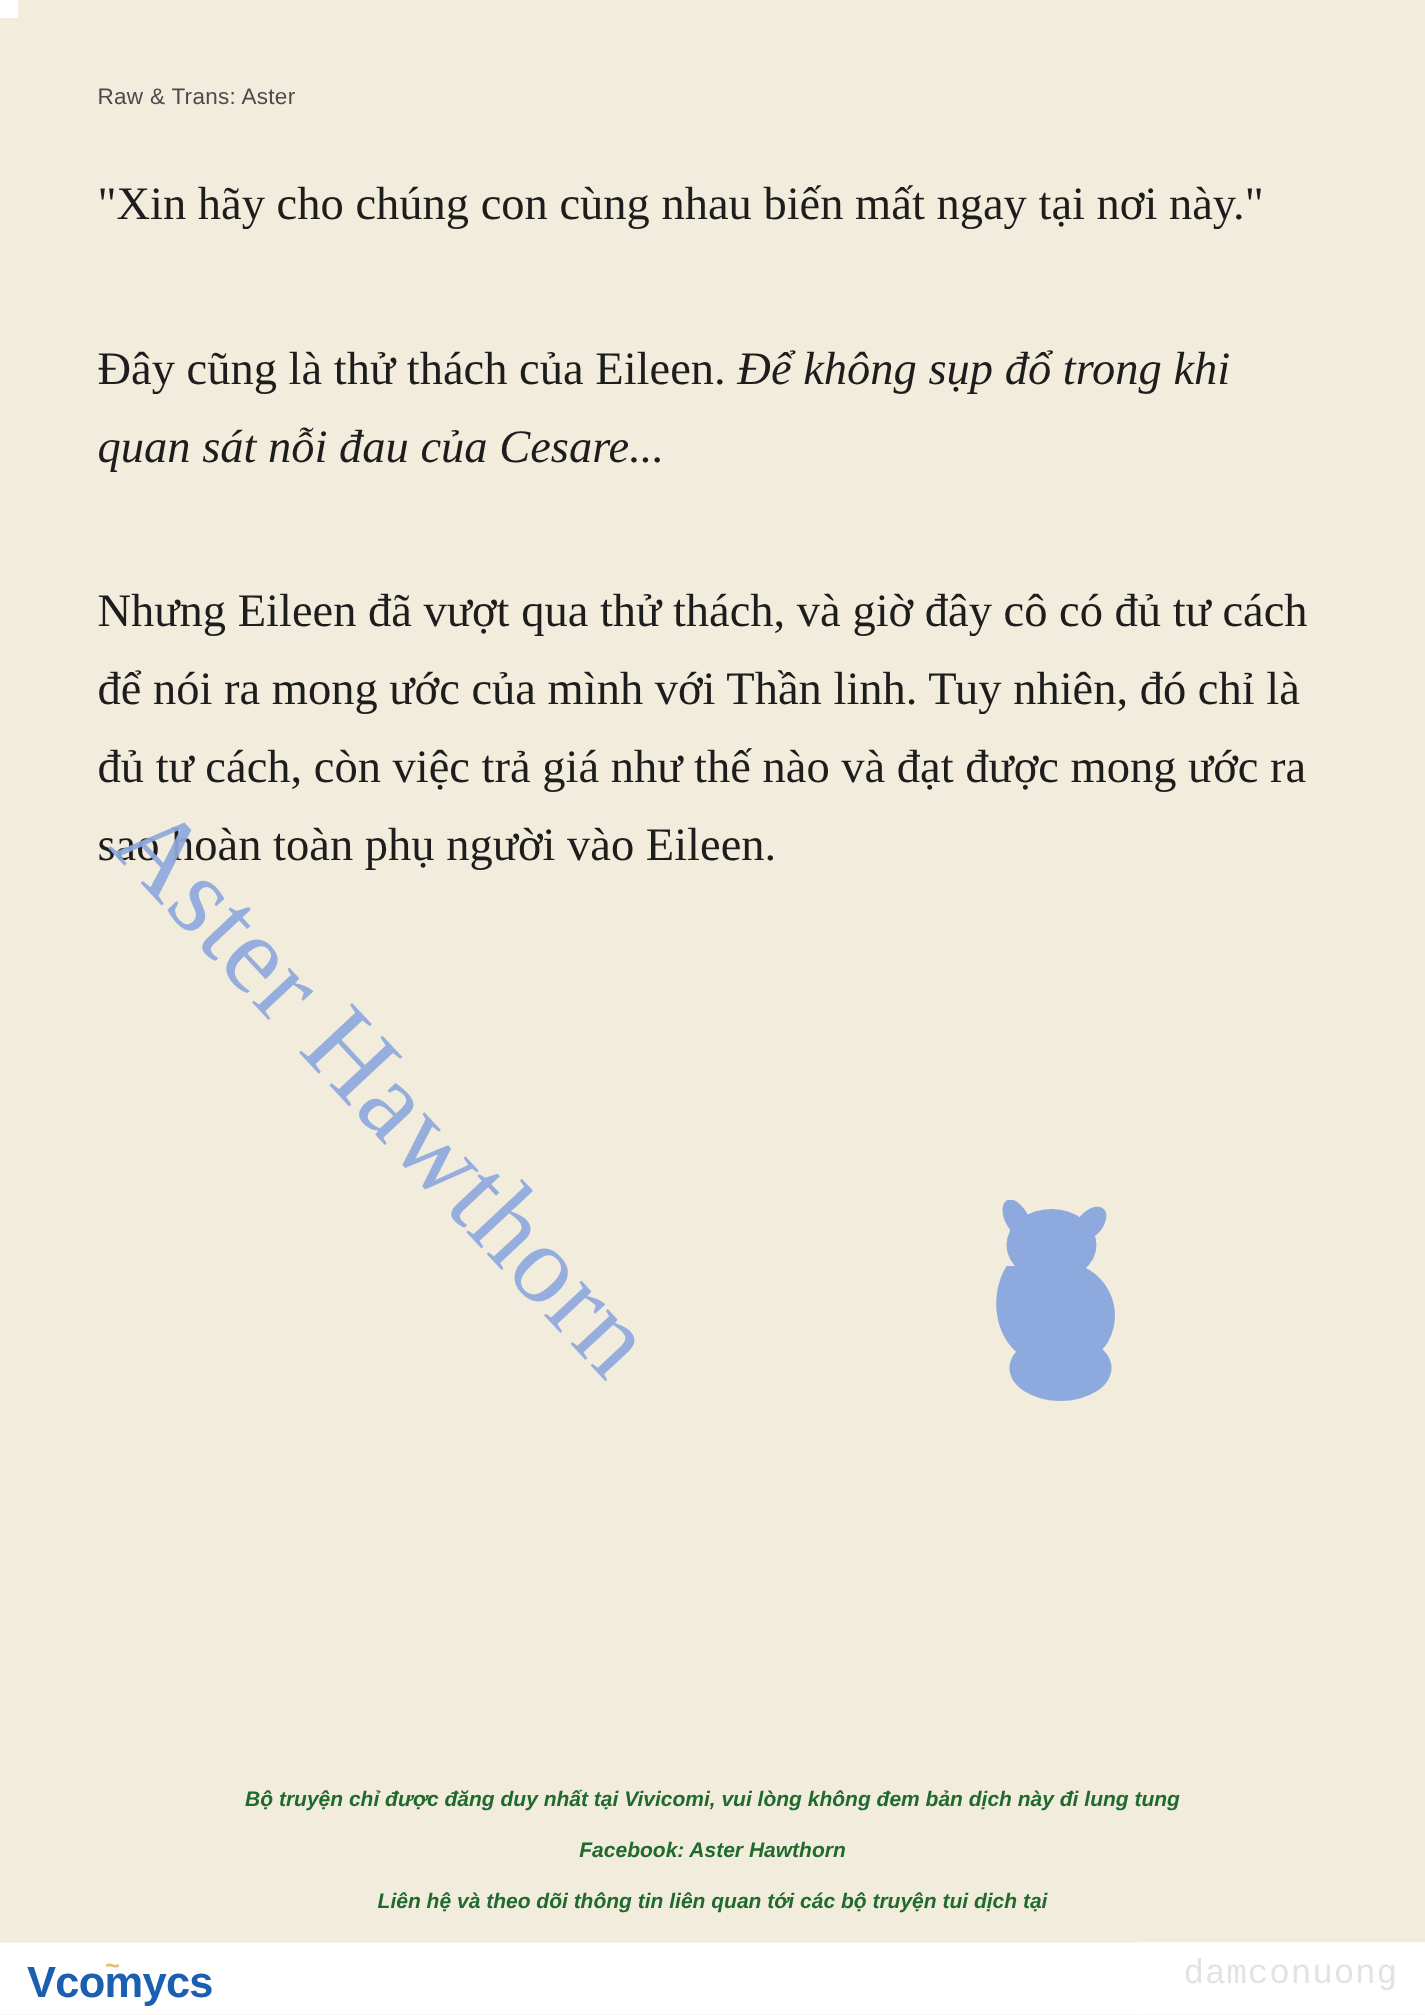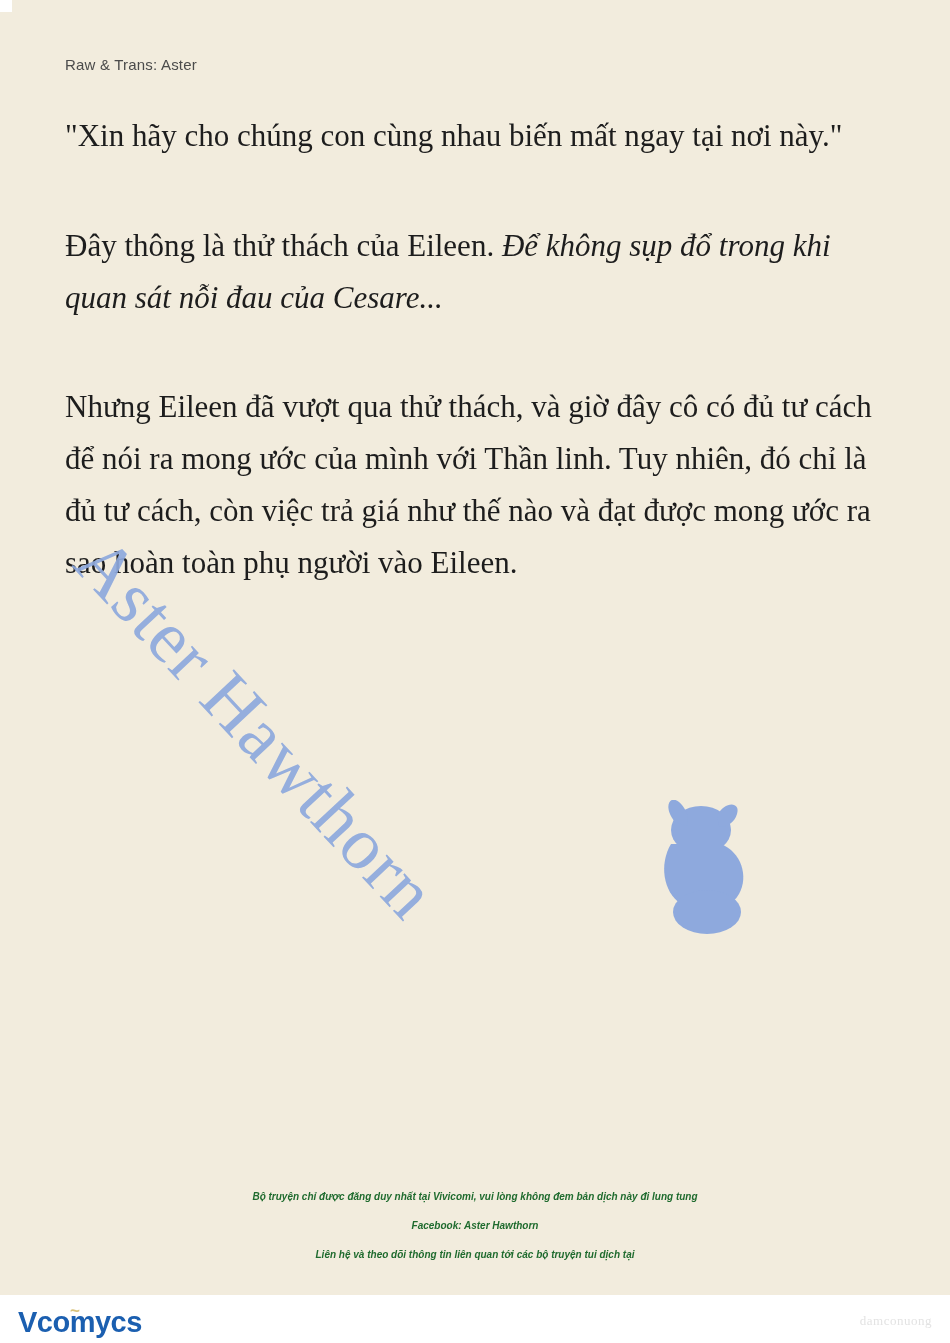--- a/index.html
+++ b/index.html
@@ -86,21 +86,21 @@
   .wm-figure svg { display: block; }
   
   .footer-notes {
     position: absolute;
     left: 0;
     top: 1190px;
     width: 950px;
     text-align: center;
     color: #1f6b2e;
     font-family: "Liberation Sans", sans-serif;
-    font-size: 10px;
+    font-size: 14px;
     font-weight: bold;
     font-style: italic;
     line-height: 1.3;
   }
   .footer-notes div {
     margin-bottom: 16px;
   }
   
   .bottom-bar {
     position: absolute;
@@ -131,22 +131,22 @@
     left: 52px;
     top: 14px;
     font-size: 17px;
     color: #d9c27a;
     font-weight: bold;
   }
   .watermark-brand {
     position: absolute;
     right: 18px;
     bottom: 14px;
-    font-family: Liberation Serif, serif;
-    font-size: 13px;
+    font-family: Liberation Mono, monospace;
+    font-size: 23px;
     color: #e3e3e3;
     letter-spacing: 0.5px;
   }
   .brand-chip {
     position: absolute;
     right: 0;
     bottom: 0;
     width: 190px;
     height: 48px;
     background: #ffffff;
@@ -156,21 +156,21 @@
 <body>
 
 <div class="page">
 
   <div class="corner-notch"></div>
 
   <div class="credit">Raw &amp; Trans: Aster</div>
 
   <div class="body-text">
     <p class="para">"Xin hãy cho chúng con cùng nhau biến mất ngay tại nơi này."</p>
-    <p class="para"><span>Đây thông là thử thách của Eileen. </span><em>Để không sụp đổ trong khi quan sát nỗi đau của Cesare...</em></p>
+    <p class="para"><span>Đây cũng là thử thách của Eileen. </span><em>Để không sụp đổ trong khi quan sát nỗi đau của Cesare...</em></p>
     <p class="para">Nhưng Eileen đã vượt qua thử thách, và giờ đây cô có đủ tư cách để nói ra mong ước của mình với Thần linh. Tuy nhiên, đó chỉ là đủ tư cách, còn việc trả giá như thế nào và đạt được mong ước ra sao hoàn toàn phụ người vào Eileen.</p>
   </div>
 
   <div class="watermark">
     <div class="wm-text">Aster Hawthorn</div>
     <div class="wm-figure">
       <svg width="120" height="200" viewBox="0 0 120 200">
         <g fill="#8ea9dd">
           <ellipse cx="46" cy="30" rx="30" ry="24"></ellipse>
           <path d="M20 22 C8 8 14 -6 24 2 C32 9 34 18 32 26 Z"></path>

